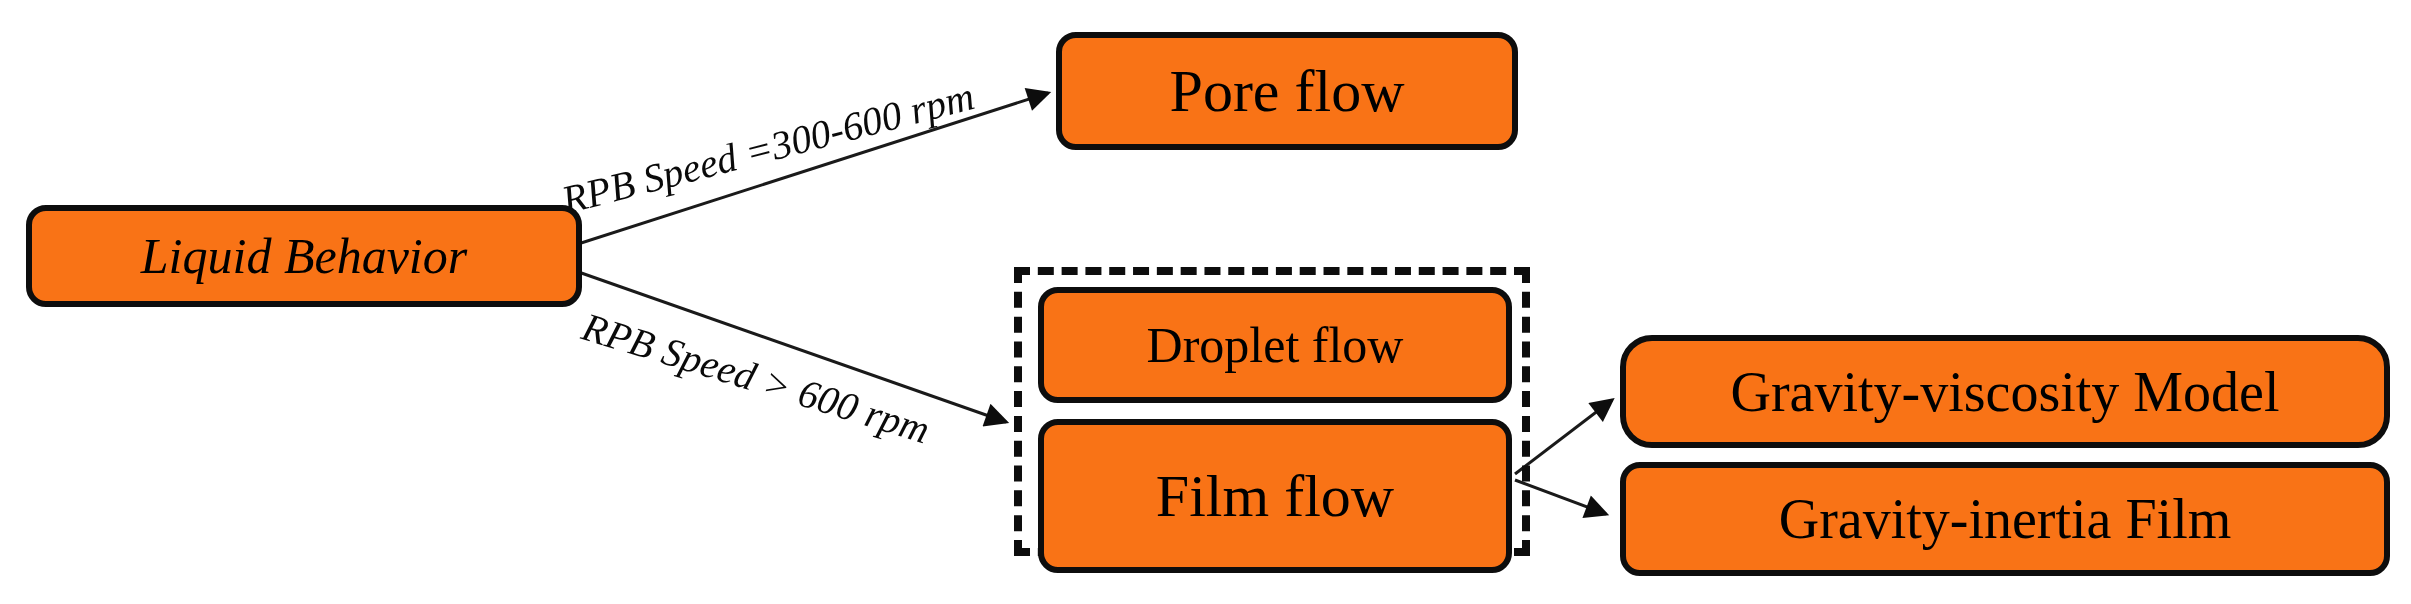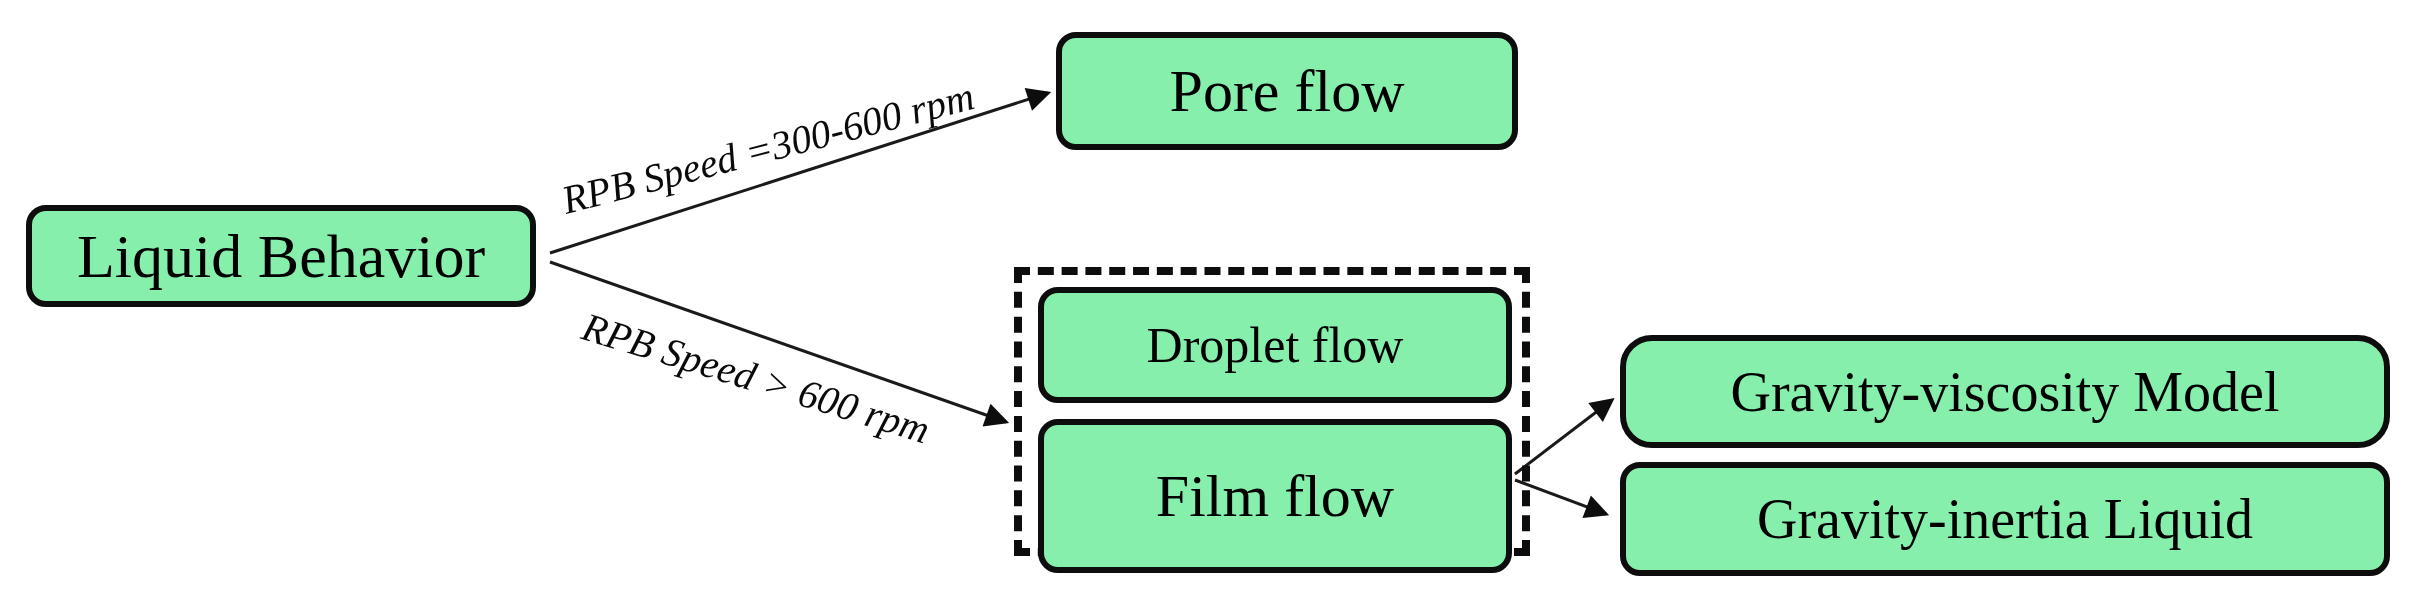--- a/index.html
+++ b/index.html
@@ -12,21 +12,21 @@
     width: 2411px;
     height: 604px;
     background: #ffffff;
     font-family: "Liberation Serif", "DejaVu Serif", serif;
     color: #000000;
     overflow: hidden;
   }
   .node {
     position: absolute;
     box-sizing: border-box;
-    background: #86efac;
+    background: #f97316;
     border: 6px solid #0d0d0d;
     border-radius: 20px;
     display: flex;
     align-items: center;
     justify-content: center;
     line-height: 1;
   }
   .node span { white-space: nowrap; }
   .group-dashed {
     position: absolute;
@@ -43,21 +43,21 @@
   }
   .edge-label {
     position: absolute;
     font-style: italic;
     font-size: 40px;
     white-space: nowrap;
     transform-origin: center center;
     color: #0a0a0a;
   }
   
-  #node-liquid  { left: 26px;   top: 205px; width: 510px; height: 102px; font-size: 62px; }
+  #node-liquid  { left: 26px;   top: 205px; width: 556px; height: 102px; font-size: 50px; font-style: italic; }
   #node-pore    { left: 1056px; top: 32px;  width: 462px; height: 118px; font-size: 60px; }
   #group-flows  { left: 1014px; top: 267px; width: 516px; height: 289px; }
   #node-droplet { left: 1038px; top: 287px; width: 474px; height: 116px; font-size: 50px; }
   #node-film    { left: 1038px; top: 419px; width: 474px; height: 154px; font-size: 60px; }
   #node-gv      { left: 1620px; top: 335px; width: 770px; height: 113px; font-size: 56px; border-radius: 32px; }
   #node-gi      { left: 1620px; top: 462px; width: 770px; height: 114px; font-size: 56px; }
   
   #edge-label-pore { left: 768px; top: 148px; transform: translate(-50%, -50%) rotate(-14.5deg); }
   #edge-label-film { left: 756px; top: 378px; transform: translate(-50%, -50%) rotate(17deg); }
 </style>
@@ -97,16 +97,16 @@
 
   <div class="node" id="node-film">
     <span>Film flow</span>
   </div>
 
   <div class="node" id="node-gv">
     <span>Gravity-viscosity Model</span>
   </div>
 
   <div class="node" id="node-gi">
-    <span>Gravity-inertia Liquid</span>
+    <span>Gravity-inertia Film</span>
   </div>
 
 </div>
 
 </body></html>

